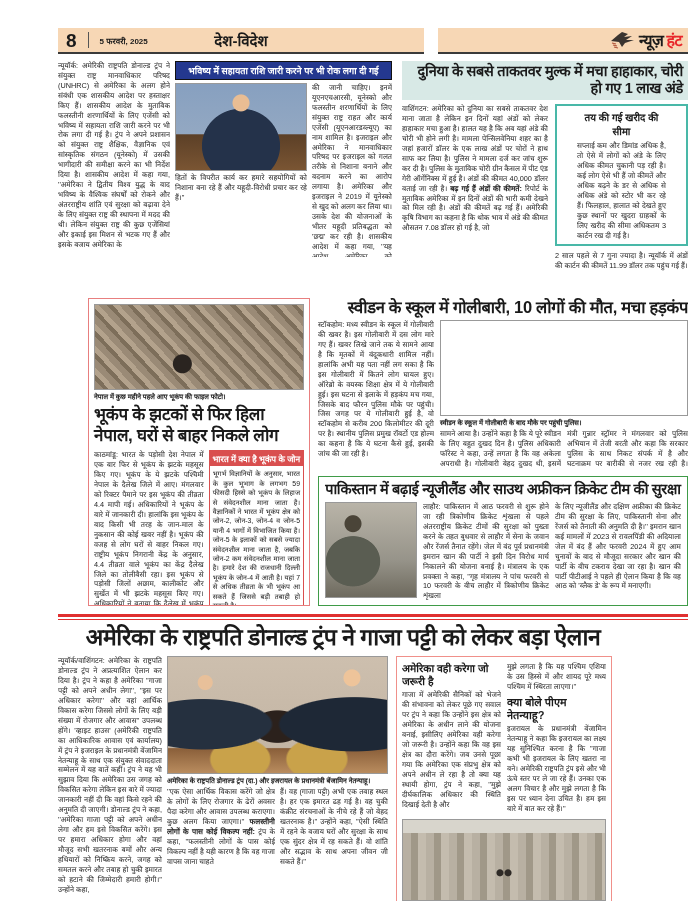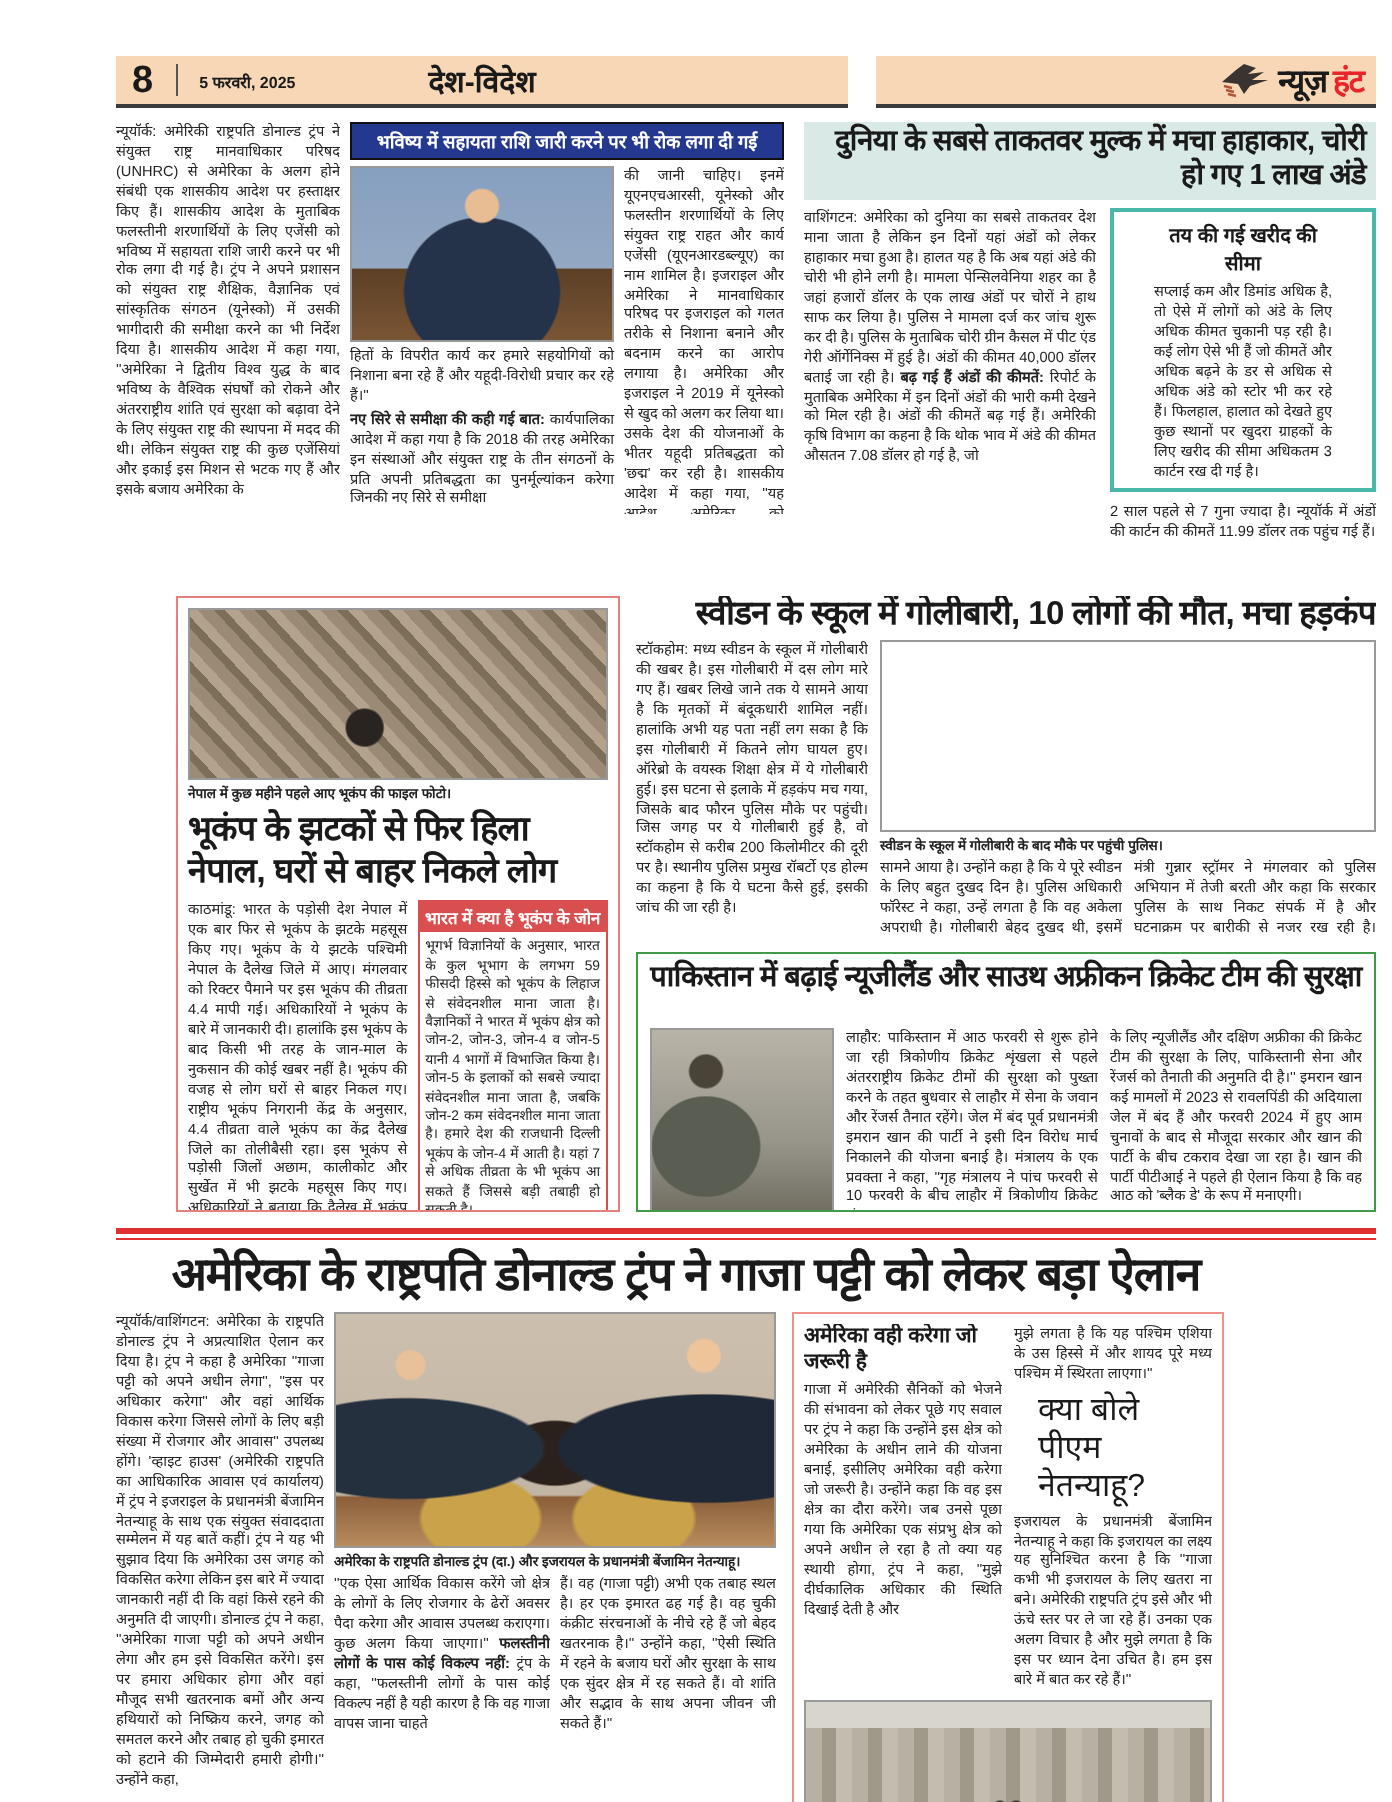--- a/index.html
+++ b/index.html
@@ -76,21 +76,21 @@
     radial-gradient(circle at 34% 30%, #fff 0 4px, rgba(0,0,0,0) 5px),
     radial-gradient(circle at 55% 30%, #fff 0 4px, rgba(0,0,0,0) 5px),
     radial-gradient(ellipse at 15% 62%, #d9c94e 0 22%, rgba(0,0,0,0) 23%),
     radial-gradient(ellipse at 42% 64%, #36auto 0 0, rgba(0,0,0,0) 0),
     radial-gradient(ellipse at 45% 64%, #3a3a3a 0 20%, rgba(0,0,0,0) 21%),
     radial-gradient(ellipse at 64% 62%, #d9c94e 0 18%, rgba(0,0,0,0) 19%),
     linear-gradient(90deg,#dedcd6 0%,#cfcfc9 60%,#e2e4e6 100%); }
   .sweden-cols { display:flex; gap:6px; margin-top:2px; flex:1; overflow:hidden; }
   .sweden-cols > div { flex:1; overflow:hidden; }
   .cricketbox { margin-top:8px; border:1.5px solid var(--green-border2,#3f9b48); padding:5px 6px; flex:1; overflow:hidden; }
-  .headC { font-size:14.5px; font-weight:bold; text-align:center; line-height:1.1; margin-bottom:16px; letter-spacing:-.3px; }
+  .headC { font-size:14.5px; font-weight:bold; text-align:center; line-height:1.1; margin-bottom:4px; letter-spacing:-.3px; }
   .cricket-body { display:flex; gap:6px; overflow:hidden; }
   .ph-pak { width:92px; height:96px; flex:none; background:
     radial-gradient(circle at 30% 22%, #4a4438 0 8px, rgba(0,0,0,0) 9px),
     radial-gradient(ellipse at 30% 62%, #5a5d52 0 30%, rgba(0,0,0,0) 31%),
     linear-gradient(180deg,#b9b4a8 0%,#97948a 60%,#6e6a5e 100%); }
   .cricket-body > .col { flex:1; overflow:hidden; }
   
   .redrule1 { height:3px; background:var(--rule-red,#e03030); margin-top:8px; }
   .redrule2 { height:1px; background:var(--rule-red,#e03030); margin-top:2px; margin-bottom:5px; }
   
@@ -109,21 +109,21 @@
     radial-gradient(ellipse at 50% 60%, #2b211c 0 16%, rgba(0,0,0,0) 17%),
     radial-gradient(ellipse at 33% 88%, #c9a24a 0 14%, rgba(0,0,0,0) 15%),
     radial-gradient(ellipse at 68% 88%, #c9a24a 0 14%, rgba(0,0,0,0) 15%),
     linear-gradient(180deg,#cdbfae 0%,#c3b5a4 78%,#8a5f3a 79%,#b98c5e 100%); }
   .gaza-mid-cols { display:flex; gap:5px; margin-top:2px; flex:1; overflow:hidden; }
   .gaza-mid-cols > div { flex:1; overflow:hidden; }
   .pinkbox { width:216px; border:1.5px solid var(--pink-border,#f0908a); padding:5px; overflow:hidden; }
   .pink-cols { display:flex; gap:6px; }
   .pink-cols > div { flex:1; overflow:hidden; }
   .boxhead { font-size:10.5px; font-weight:bold; line-height:1.2; margin-bottom:3px; }
-  .boxhead2 { font-size:16px; font-weight:normal; line-height:1.2; margin:4px 12px 2px; }
+  .boxhead2 { font-size:11px; font-weight:bold; line-height:1.2; margin:4px 0 2px; }
   .ph-gaza { height:82px; margin-top:5px; background:
     linear-gradient(180deg,#d8d5cc 0 16%, rgba(0,0,0,0) 16%),
     radial-gradient(circle at 48% 66%, #2e2a26 0 3px, rgba(0,0,0,0) 4px),
     radial-gradient(circle at 52% 66%, #2e2a26 0 3px, rgba(0,0,0,0) 4px),
     repeating-linear-gradient(90deg,#b8b0a2 0 8px,#a09888 8px 15px,#c4bcae 15px 23px),
     linear-gradient(#cfc9bd,#9d9484); }
   .bird { width:26px; height:18px; }
 </style>
 </head>
 <body>
@@ -151,24 +151,20 @@
 
     <div class="artA">
       <div class="artA-body">
         <div class="colw112 smalltext">न्यूयॉर्क: अमेरिकी राष्ट्रपति डोनाल्ड ट्रंप ने संयुक्त राष्ट्र मानवाधिकार परिषद (UNHRC) से अमेरिका के अलग होने संबंधी एक शासकीय आदेश पर हस्ताक्षर किए हैं। शासकीय आदेश के मुताबिक फलस्तीनी शरणार्थियों के लिए एजेंसी को भविष्य में सहायता राशि जारी करने पर भी रोक लगा दी गई है। ट्रंप ने अपने प्रशासन को संयुक्त राष्ट्र शैक्षिक, वैज्ञानिक एवं सांस्कृतिक संगठन (यूनेस्को) में उसकी भागीदारी की समीक्षा करने का भी निर्देश दिया है। शासकीय आदेश में कहा गया, ''अमेरिका ने द्वितीय विश्व युद्ध के बाद भविष्य के वैश्विक संघर्षों को रोकने और अंतरराष्ट्रीय शांति एवं सुरक्षा को बढ़ावा देने के लिए संयुक्त राष्ट्र की स्थापना में मदद की थी। लेकिन संयुक्त राष्ट्र की कुछ एजेंसियां और इकाई इस मिशन से भटक गए हैं और इसके बजाय अमेरिका के</div>
         <div class="artA-right">
           <div class="bluebar">भविष्य में सहायता राशि जारी करने पर भी रोक लगा दी गई</div>
           <div class="artA-inner">
             <div class="colphoto">
               <div class="photo ph-trump"></div>
               <div class="smalltext" style="margin-top:2px">हितों के विपरीत कार्य कर हमारे सहयोगियों को निशाना बना रहे हैं और यहूदी-विरोधी प्रचार कर रहे हैं।''</div>
-              <div class="smalltext" style="margin-top:2px">
-                <b class="bold-lead">नए सिरे से समीक्षा की कही गई बात:</b>
-                <span>कार्यपालिका आदेश में कहा गया है कि 2018 की तरह अमेरिका इन संस्थाओं और संयुक्त राष्ट्र के तीन संगठनों के प्रति अपनी प्रतिबद्धता का पुनर्मूल्यांकन करेगा जिनकी नए सिरे से समीक्षा</span>
-              </div>
             </div>
             <div class="colrest smalltext">की जानी चाहिए। इनमें यूएनएचआरसी, यूनेस्को और फलस्तीन शरणार्थियों के लिए संयुक्त राष्ट्र राहत और कार्य एजेंसी (यूएनआरडब्ल्यूए) का नाम शामिल है। इजराइल और अमेरिका ने मानवाधिकार परिषद पर इजराइल को गलत तरीके से निशाना बनाने और बदनाम करने का आरोप लगाया है। अमेरिका और इजराइल ने 2019 में यूनेस्को से खुद को अलग कर लिया था। उसके देश की योजनाओं के भीतर यहूदी प्रतिबद्धता को 'छद्म' कर रही है। शासकीय आदेश में कहा गया, ''यह आदेश अमेरिका को यूएनआरडब्ल्यूए को कोई भी सहायता जारी करने के लिए प्रतिबंधित करता है जिसे खुद को लगातार यहूदी विरोधी और इजरायल विरोधी के तौर पर प्रदर्शित किया गया है।''</div>
           </div>
         </div>
       </div>
     </div>
 
     <div class="artB">
       <div class="headB">दुनिया के सबसे ताकतवर मुल्क में मचा हाहाकार, चोरी हो गए 1 लाख अंडे</div>
       <div class="artB-body">

